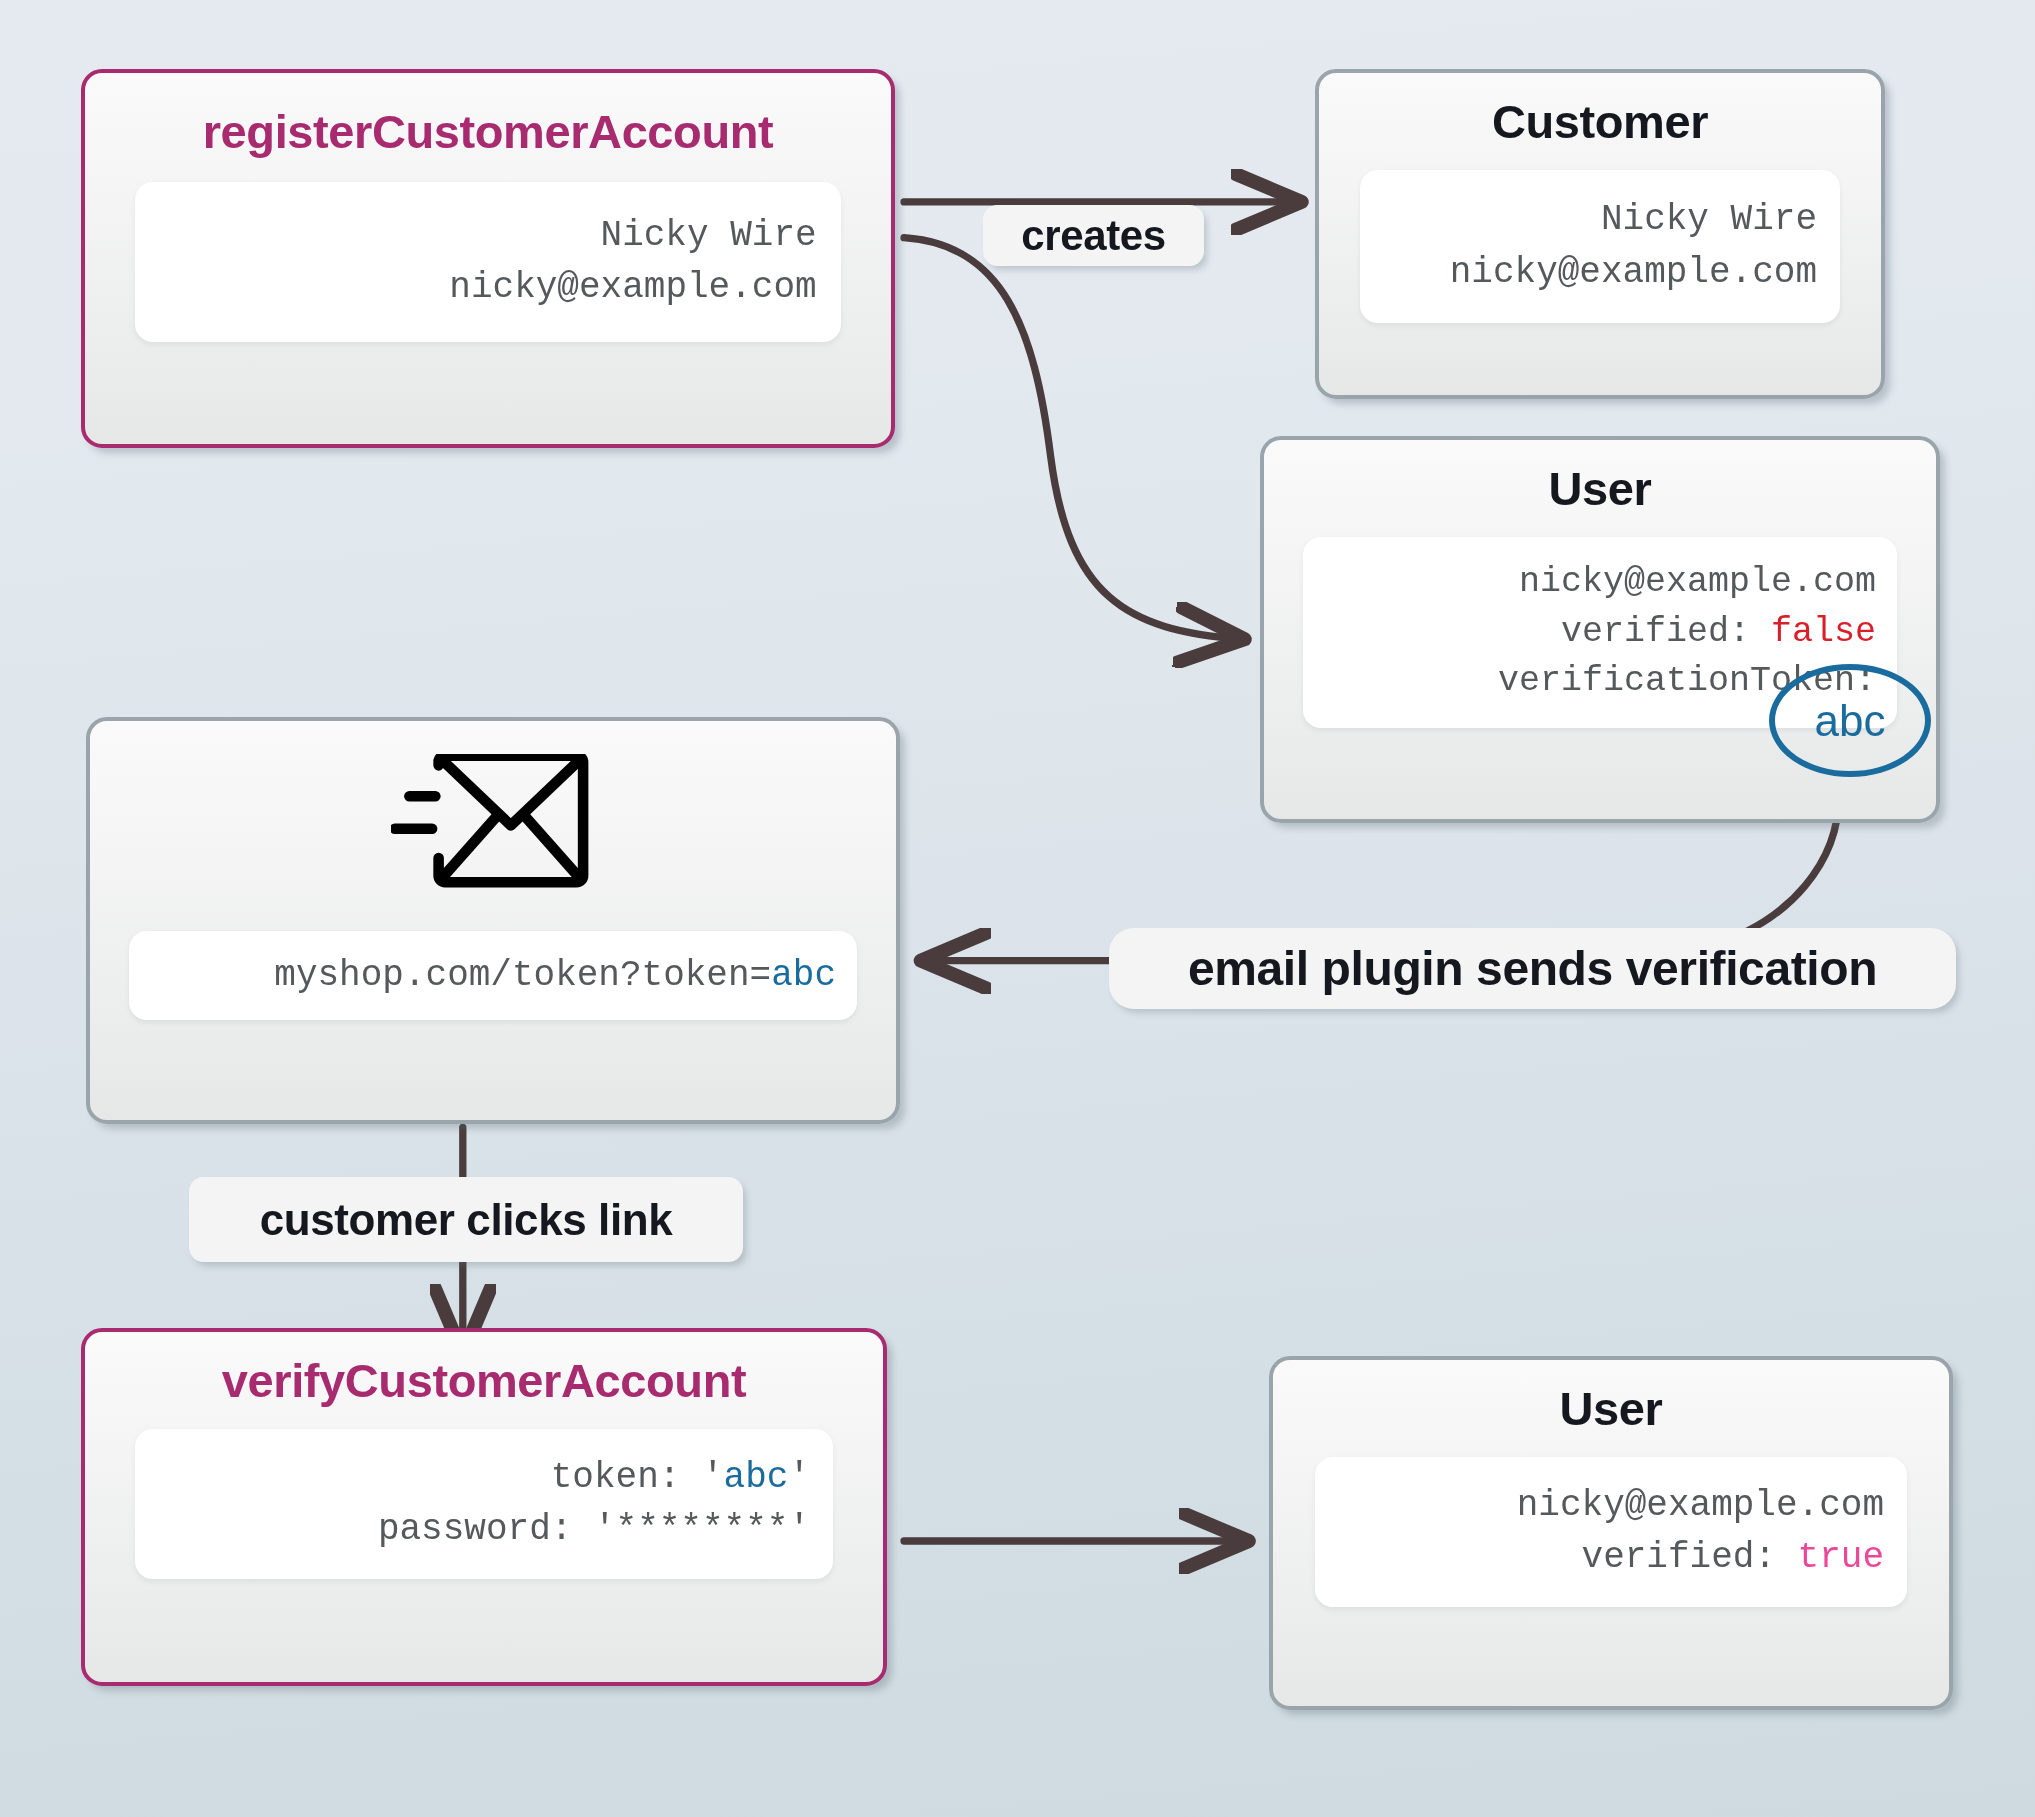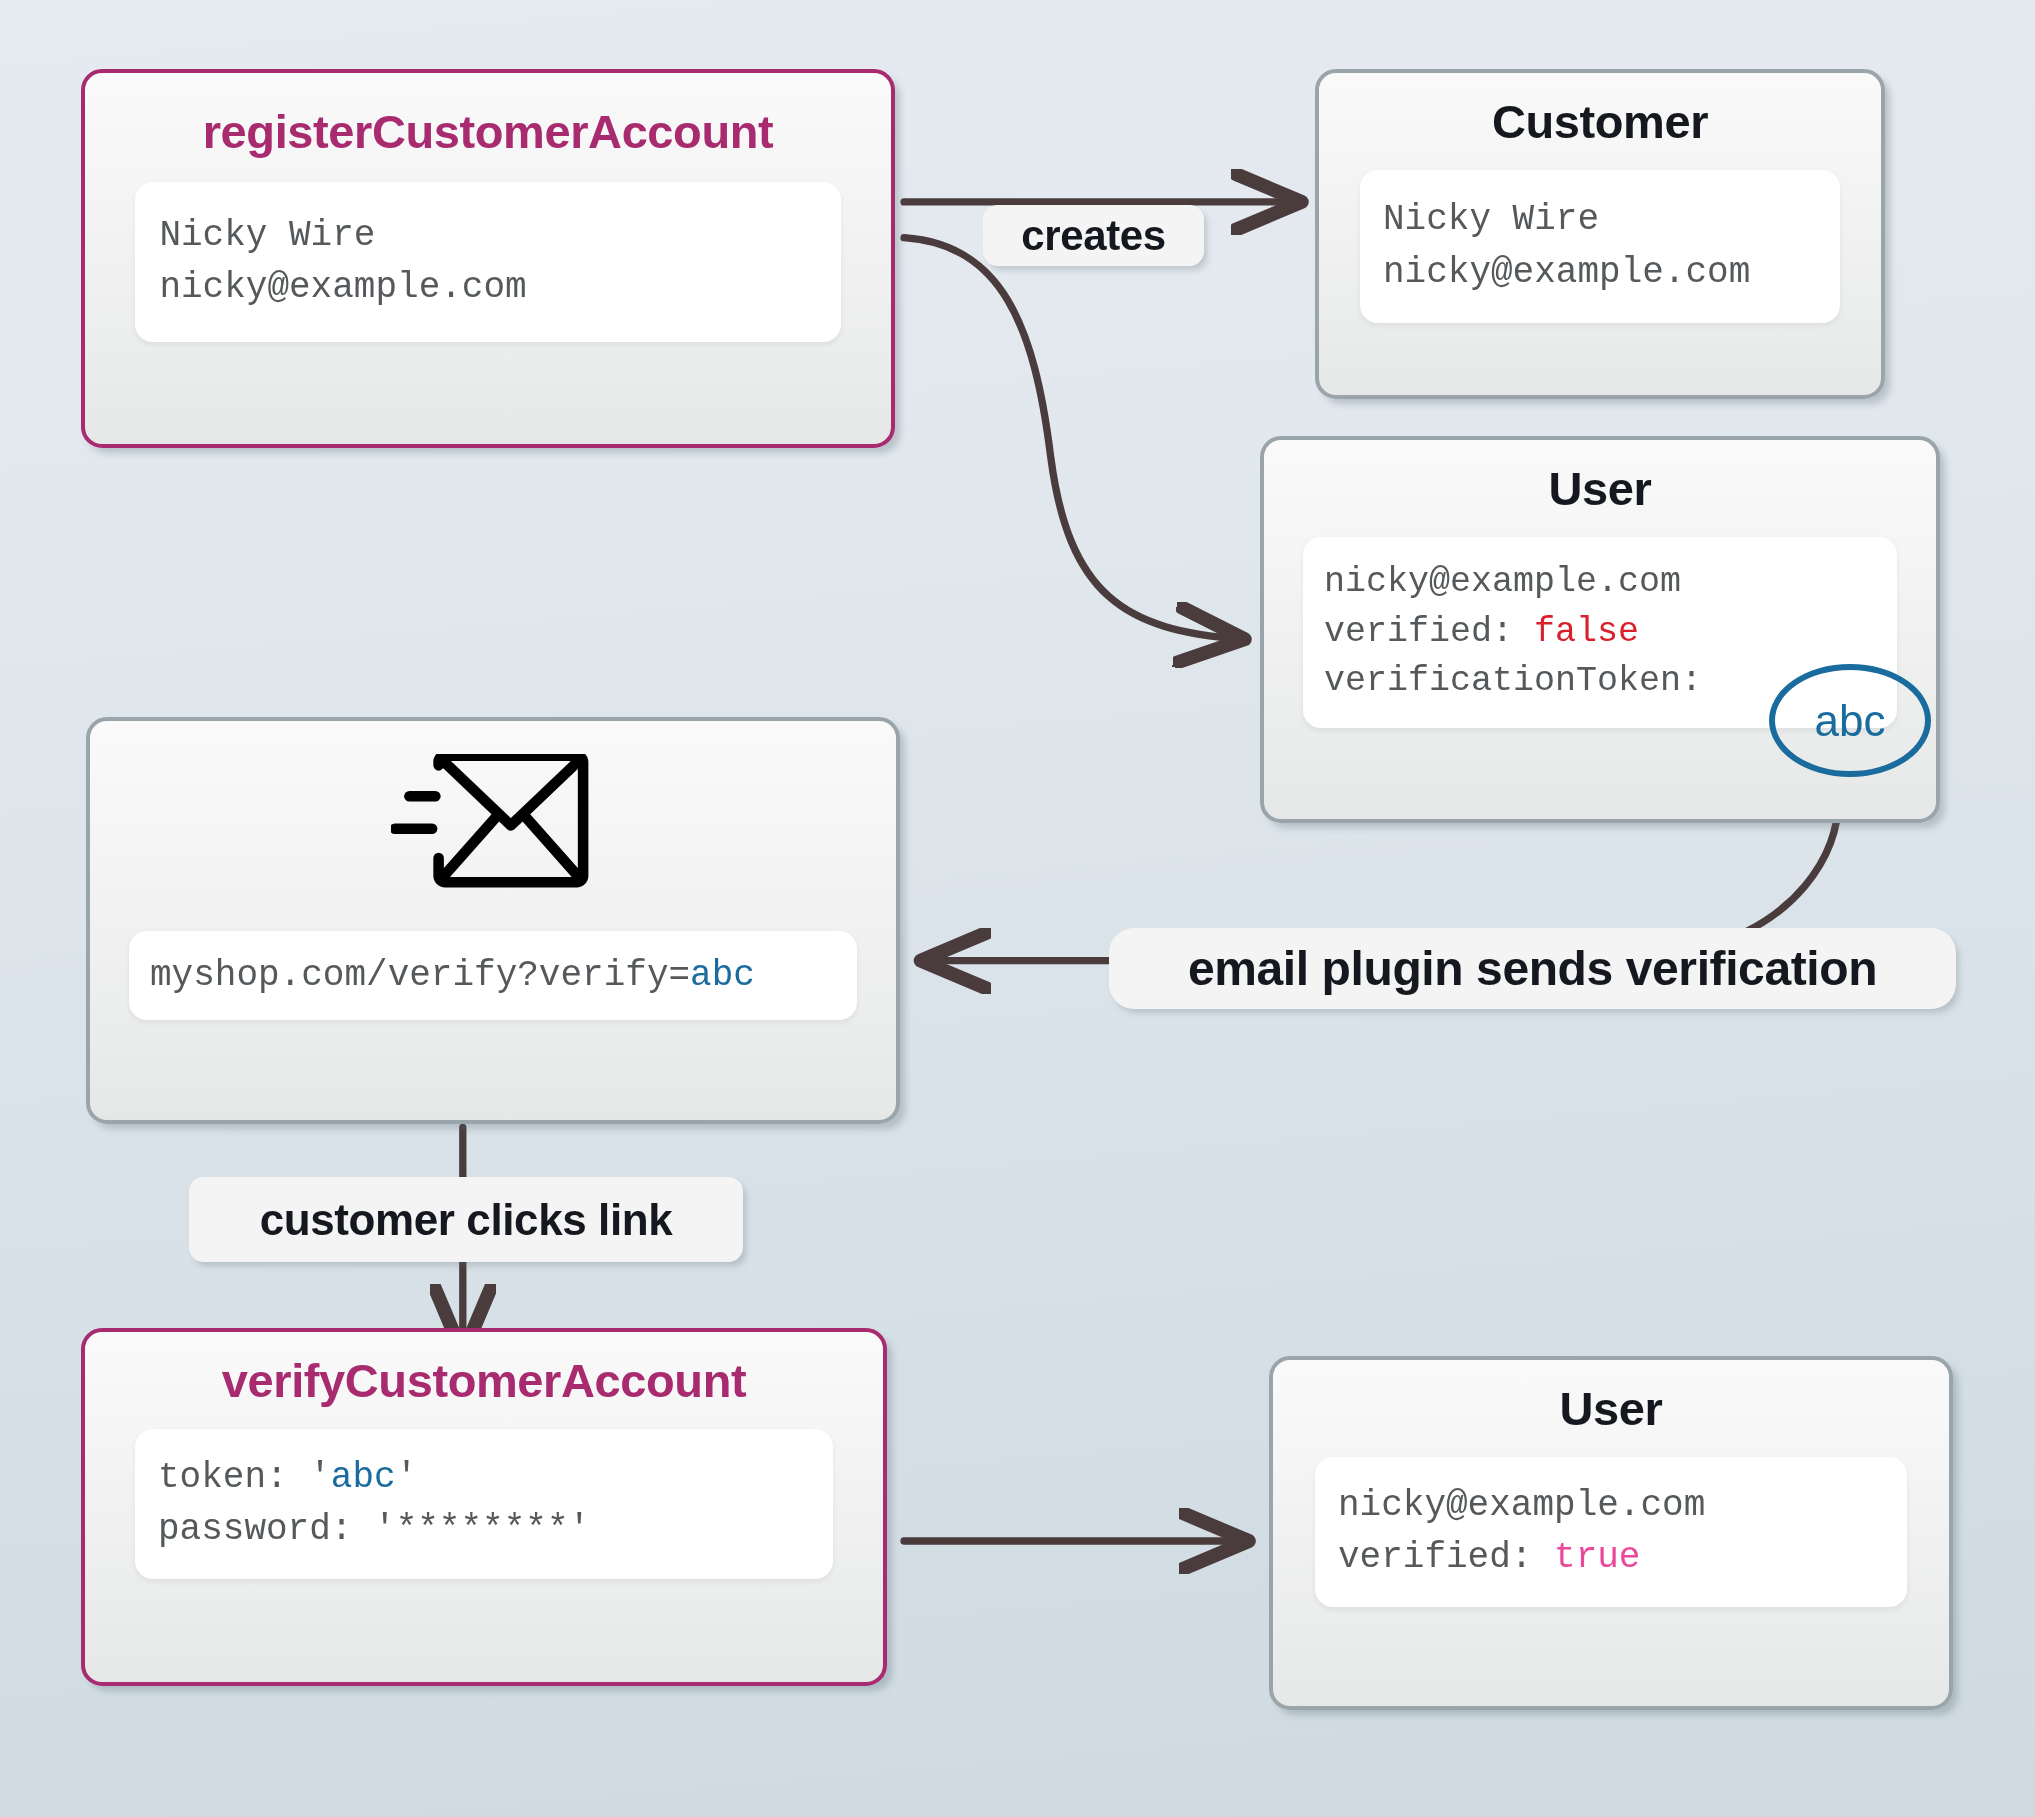--- a/index.html
+++ b/index.html
@@ -44,20 +44,21 @@
   .node-title.magenta-t { color: #a82a6f; }
 
   .fields {
     background: #ffffff;
     border-radius: 18px;
     box-sizing: border-box;
     font-family: "Liberation Mono", "DejaVu Sans Mono", monospace;
     color: #55595b;
     box-shadow: 0 2.4px 5.7px rgba(120,130,140,0.12);
     position: relative;
+    text-align: right;
   }
   .fields .row { white-space: pre; }
 
   .v-false { color: #d81f2a; }
   .v-true  { color: #ec4899; }
   .v-blue  { color: #1a6c9e; }
 
   
   .edge-label {
     position: absolute;
@@ -158,21 +159,21 @@
         <path d="M62,7 L147,88 L232,7" fill="none" stroke="#000" stroke-width="13" stroke-linecap="round" stroke-linejoin="round"></path>
 
         <path d="M62,153 L131,75" fill="none" stroke="#000" stroke-width="13" stroke-linecap="round" stroke-linejoin="round"></path>
         <path d="M232,153 L163,75" fill="none" stroke="#000" stroke-width="13" stroke-linecap="round" stroke-linejoin="round"></path>
 
         <line x1="22" y1="52" x2="54" y2="52" stroke="#000" stroke-width="13" stroke-linecap="round"></line>
         <line x1="4" y1="92" x2="50" y2="92" stroke="#000" stroke-width="13" stroke-linecap="round"></line>
       </svg>
     </div>
     <div class="fields" style="margin:39px 39px 0 39px; padding:19.5px 21px 19.5px 21px; font-size:36px; line-height:1.4;">
-      <div class="row"><span>myshop.com/verify?verify=</span><span class="v-blue">abc</span></div>
+      <div class="row"><span>myshop.com/token?token=</span><span class="v-blue">abc</span></div>
     </div>
   </div>
 
   <div class="node magenta" style="left:81px; top:1328px; width:806px; height:358px;">
     <div class="node-title magenta-t" style="font-size:47px; margin-top:21px;">verifyCustomerAccount</div>
     <div class="fields" style="margin:21px 50px 0 50px; padding:23px 23px 23px 23px; font-size:36px; line-height:1.45;">
       <div class="row"><span>token: </span><span>'</span><span class="v-blue">abc</span><span>'</span></div>
       <div class="row"><span>password: </span><span>'</span><span>********</span><span>'</span></div>
     </div>
   </div>

